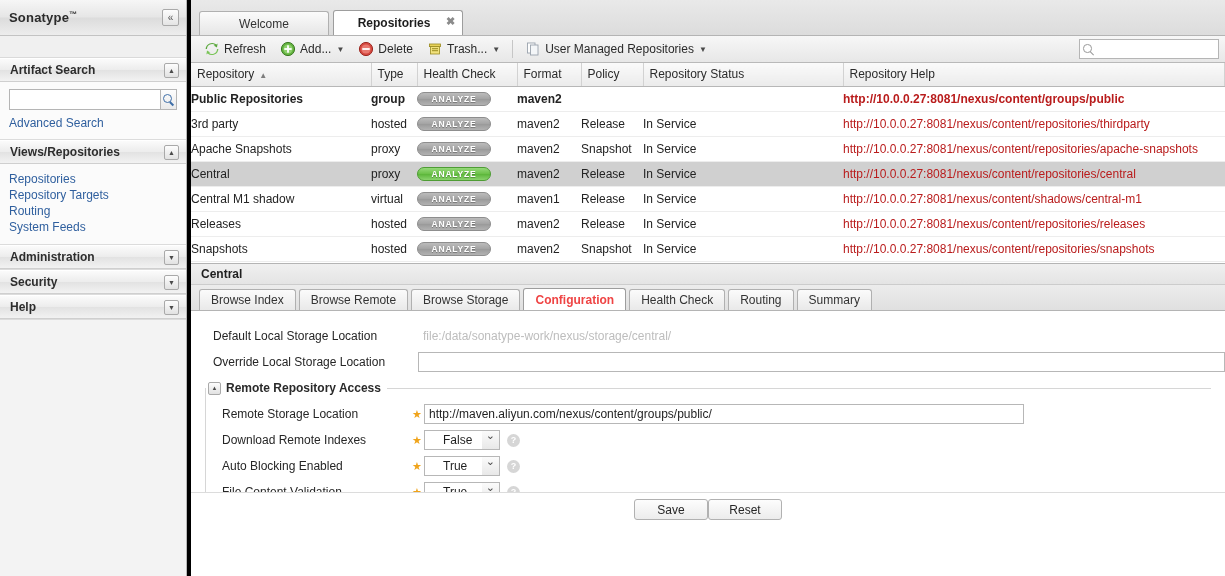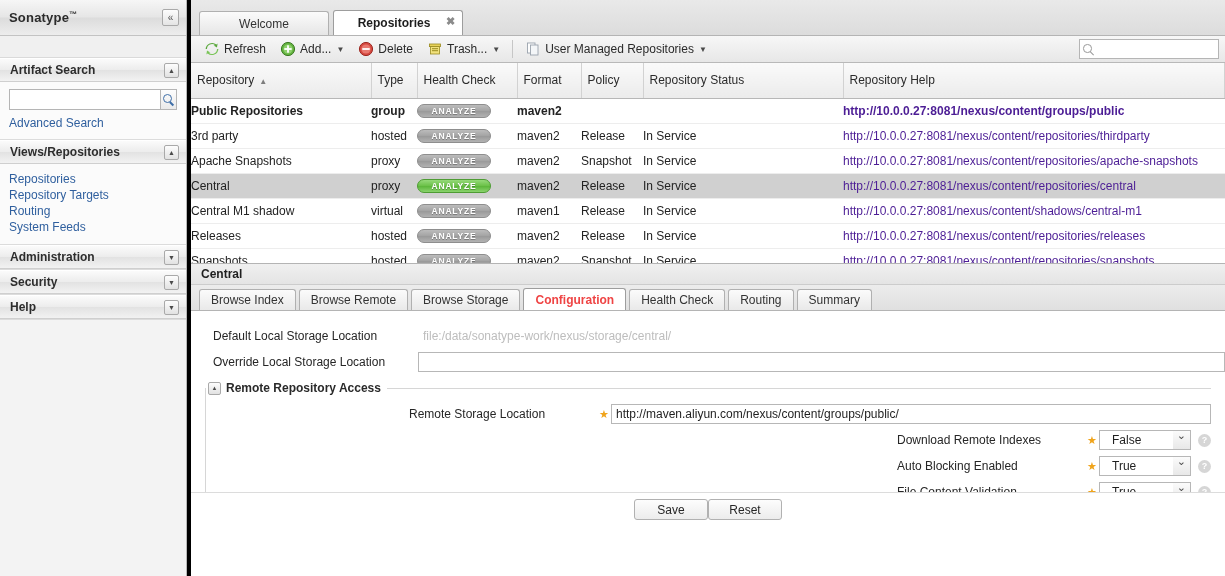--- a/index.html
+++ b/index.html
@@ -144,36 +144,36 @@
   }
   .mag-gray::after {
     content:''; position:absolute; left:6.5px; top:6.5px; width:4.5px; height:1.4px;
     background:#999; transform: rotate(45deg); transform-origin: left center;
   }
 
   
   .grid-wrap { height: 200px; background: #fff; overflow: hidden; }
   table.grid { width: 100%; border-collapse: collapse; table-layout: fixed; }
   table.grid thead th {
-    height: 35px;
+    height: 23px;
     background: linear-gradient(to bottom,#fafafa,#ebebeb);
     border-bottom: 1px solid #b7b7b7;
     border-right: 1px solid #d2d2d2;
     font-weight: normal; font-size: 12px; color: #2b2b2b;
     text-align: left; padding: 0 6px; cursor: pointer;
     white-space: nowrap; overflow: hidden;
   }
   table.grid tbody td {
     height: 25px; border-bottom: 1px solid #ededed;
     padding: 0 0; font-size: 12px; color: #232323;
     white-space: nowrap; overflow: hidden; text-overflow: ellipsis;
   }
   tr.row-selected td { background: #d0d0d0; }
   tr.row-bold td { font-weight: bold; }
-  td.path a { color: #4c1d95; text-decoration: none; }
+  td.path a { color: #b91c1c; text-decoration: none; }
   .sort-asc { display:inline-block; margin-left: 5px; font-size: 8px; color:#7d7d7d; }
 
   .badge {
     display: inline-block; min-width: 74px; height: 14px; line-height: 13px;
     border-radius: 8px; text-align: center;
     font-size: 8.5px; font-weight: bold; letter-spacing: .8px; color: #fff;
     border: 1px solid #8e8e8e;
     background: linear-gradient(to bottom,#bcbcbc 0%,#a4a4a4 48%,#9a9a9a 52%,#b2b2b2 100%);
     text-shadow: 0 1px 0 rgba(0,0,0,.25);
   }
@@ -223,27 +223,27 @@
   fieldset.group legend {
     font-weight: bold; font-size: 12px; color: #2a2a2a;
     padding: 0 6px 0 2px; display: flex; align-items: center;
   }
   .legend-toggle {
     width: 13px; height: 13px; border: 1px solid #a9a9a9; border-radius: 2px;
     background: linear-gradient(to bottom,#fdfdfd,#e2e2e2);
     display: inline-flex; align-items: center; justify-content: center;
     font-size: 6px; color: #4a4a4a; margin-right: 5px; cursor: pointer; line-height:1;
   }
-  .frow.inner { padding-left: 16px; justify-content: flex-end; }
+  .frow.inner { padding-left: 16px; }
   .flabel.inner { width: 190px; flex: 0 0 190px; }
   .req-star { color: #f0a41b; font-size: 11px; width: 12px; flex: 0 0 12px; text-align: left; line-height: 1; }
   .fselect {
-    height: 20px; width: 92px; border: 1px solid #b7b7b7; background: #fff;
+    height: 20px; width: 76px; border: 1px solid #b7b7b7; background: #fff;
     font-size: 12px; font-family: "Liberation Sans", sans-serif;
-    padding: 0 12px; color: #1f1f1f; outline: none; appearance: none;
+    padding: 0 18px; color: #1f1f1f; outline: none; appearance: none;
     background-image:
       linear-gradient(to bottom,#fbfbfb,#e8e8e8);
     background-repeat: no-repeat; background-position: right 0 top 0;
     background-size: 17px 100%;
     position: relative;
   }
   .sel-wrap { position: relative; display: inline-block; }
   .sel-wrap::after {
     content: '⌄'; position: absolute; right: 5px; top: -1px;
     font-size: 11px; color: #4a4a4a; pointer-events: none;

